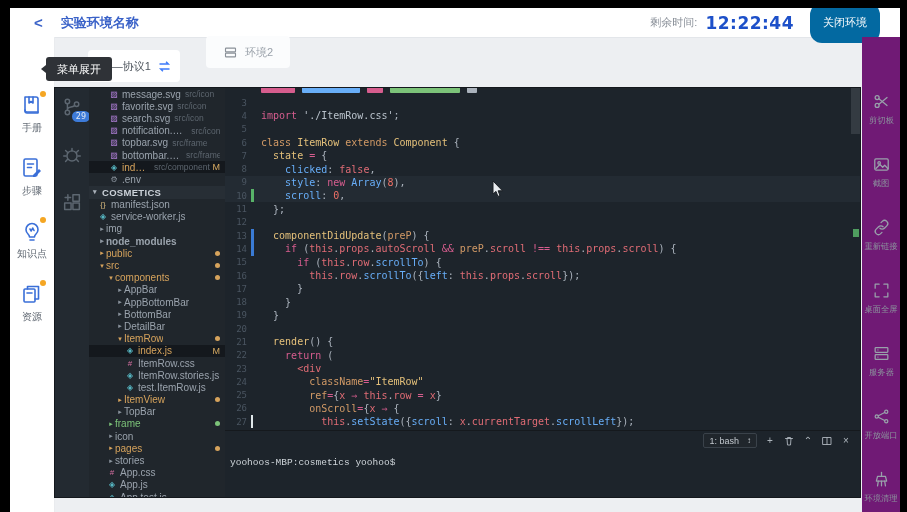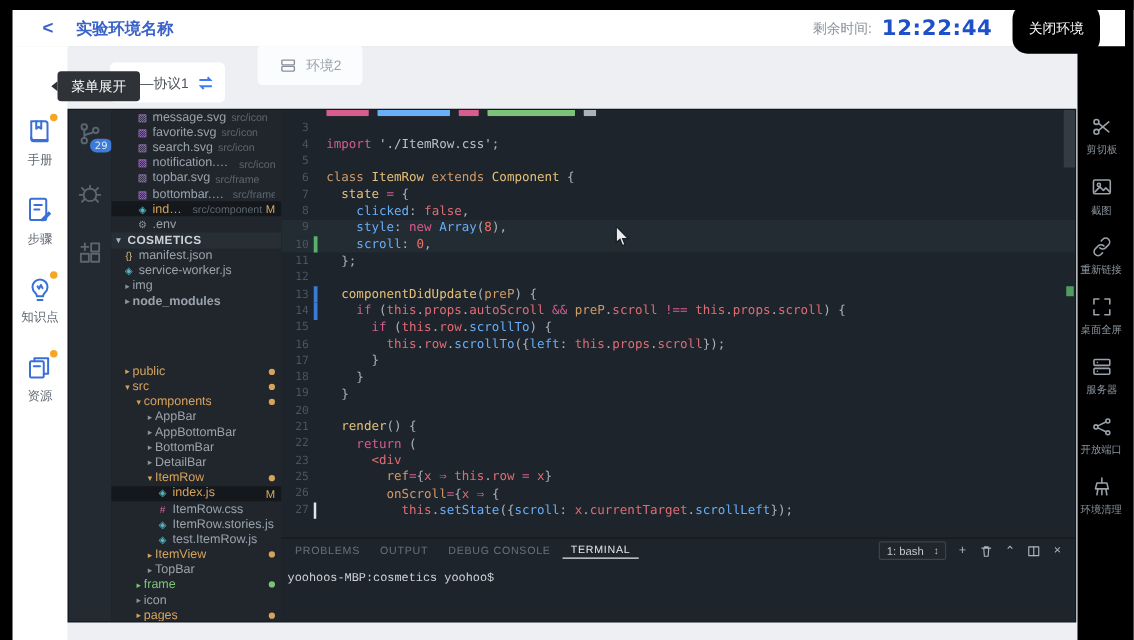--- a/index.html
+++ b/index.html
@@ -10,37 +10,37 @@
   #strip-top{left:0;top:0;width:907px;height:8px;background:#000;z-index:50}
   #strip-left{left:0;top:0;width:10px;height:512px;background:#000;z-index:50}
   #strip-right{right:0;top:0;width:7px;height:512px;background:#000;z-index:50}
   
   #top-bar{left:10px;top:8px;width:890px;height:29px;background:#fff;border-bottom:1px solid #e3e6ea;display:flex;align-items:center}
   #back-button{color:#3a62c8;font-size:15px;font-weight:bold;margin-left:24px;cursor:pointer}
   #page-title{color:#3a62c8;font-size:13px;font-weight:bold;margin-left:18px}
   #top-right{position:absolute;right:20px;top:0;height:29px;display:flex;align-items:center;gap:8px}
   #time-label{color:#8a9099;font-size:11px}
   #time-value{color:#1d50c9;font-size:17px;font-weight:bold;font-family:"DejaVu Sans",sans-serif;letter-spacing:.5px}
-  #close-env-button{background:#000000;color:#fff;font-size:11px;border:none;border-radius:12px;height:40px;padding:0 13px;margin-left:8px;cursor:pointer}
+  #close-env-button{background:#0369a1;color:#fff;font-size:11px;border:none;border-radius:12px;height:40px;padding:0 13px;margin-left:8px;cursor:pointer}
   
   #menu-expand-button{left:16px;top:54px;width:22px;height:22px;color:#3a6fd8;cursor:pointer}
   #protocol-tab{left:88px;top:50px;width:92px;height:32px;background:#fff;border-radius:4px;display:flex;align-items:center;justify-content:flex-end;gap:6px;padding-right:8px;box-sizing:border-box}
   #protocol-tab .t{font-size:11px;color:#4d545c}
   #swap-env-button{width:15px;height:15px;color:#3e7bfa;cursor:pointer}
   #env2-tab{left:206px;top:36px;width:84px;height:32px;background:#fbfcfd;border-radius:4px;display:flex;align-items:center;justify-content:center;gap:7px;color:#9aa1aa;font-size:11px;cursor:pointer}
   #env2-tab svg{width:15px;height:15px;color:#8a9098}
   #menu-tooltip{left:46px;top:57px;height:24px;background:#2f3237;color:#fff;font-size:11px;border-radius:3px;display:flex;align-items:center;padding:0 11px;z-index:20}
   #menu-tooltip:before{content:"";position:absolute;left:-5px;top:8px;border-top:4px solid transparent;border-bottom:4px solid transparent;border-right:5px solid #2f3237}
   
   #left-sidebar{left:10px;top:37px;width:45px;height:475px;background:#fff;border-right:1px solid #e9ebee;display:flex;flex-direction:column;align-items:center;padding-top:56px;box-sizing:border-box;gap:21px}
   .lnav{display:flex;flex-direction:column;align-items:center;gap:4px;cursor:pointer}
   .lnav .ic{position:relative;width:24px;height:24px;color:#3a6fd8}
   .lnav .ic .bdg{position:absolute;right:-2px;top:-2px;width:6px;height:6px;border-radius:50%;background:#f5a623}
   .lnav .lb{font-size:10px;color:#606872}
-  #right-sidebar{left:862px;top:37px;width:38px;height:475px;background:#000000;display:flex;flex-direction:column;align-items:center;padding-top:55px;box-sizing:border-box;gap:13px}
+  #right-sidebar{left:862px;top:37px;width:38px;height:475px;background:#701a75;display:flex;flex-direction:column;align-items:center;padding-top:55px;box-sizing:border-box;gap:28px}
   .rnav{display:flex;flex-direction:column;align-items:center;gap:3px;cursor:pointer}
   .rnav .ic{width:19px;height:19px;color:#99a1ab}
   .rnav .lb{font-size:9px;color:#8b939d;white-space:nowrap;transform:scale(.92)}
   
   #vscode{left:55px;top:88px;width:805px;height:409px;background:#1d242b;overflow:hidden;box-shadow:0 0 0 1px #14181d}
   #activity-bar{position:absolute;left:0;top:0;width:34px;height:409px;background:#232a31;display:flex;flex-direction:column;align-items:center;padding-top:8px;box-sizing:border-box;gap:26px}
   .act{position:relative;width:22px;height:22px;color:#5d6771;cursor:pointer}
   .act .nbdg{position:absolute;right:-7px;bottom:-4px;background:#3d7bd9;color:#dfe8f4;font-size:8px;border-radius:7px;padding:1px 4px;font-family:"DejaVu Sans",sans-serif}
   #file-explorer{position:absolute;left:34px;top:0;width:136px;height:409px;background:#20262c;overflow:hidden;font-size:10px;color:#9aa3ad}
   .trow{height:12.2px;display:flex;align-items:center;white-space:nowrap;cursor:pointer;padding-right:5px}
@@ -338,21 +338,21 @@
       <div class="trow" style="padding-left: 9px;">
         <span class="arr">▸</span>
         <span class="nm">img</span>
         <span class="sp"></span>
       </div>
       <div class="trow" style="padding-left: 9px; font-weight: bold;">
         <span class="arr">▸</span>
         <span class="nm">node_modules</span>
         <span class="sp"></span>
       </div>
-      <div class="trow c-orange" style="padding-left: 9px; margin-top: 44px;">
+      <div class="trow c-orange" style="padding-left: 9px;">
         <span class="arr">▸</span>
         <span class="nm">public</span>
         <span class="sp"></span>
         <span class="dot" style="background: rgb(214, 163, 92);"></span>
       </div>
       <div class="trow c-orange" style="padding-left: 9px;">
         <span class="arr">▾</span>
         <span class="nm">src</span>
         <span class="sp"></span>
         <span class="dot" style="background: rgb(214, 163, 92);"></span>
@@ -482,34 +482,29 @@
         <div class="cl"><span class="gmark gm-modified"></span><span class="ln">14</span><span class="ct"><span class="tok-w">    </span><span class="tok-k">if </span><span class="tok-w">(</span><span class="tok-r">this</span><span class="tok-w">.</span><span class="tok-r">props</span><span class="tok-w">.</span><span class="tok-r">autoScroll</span><span class="tok-k"> &amp;&amp; </span><span class="tok-o">preP</span><span class="tok-w">.</span><span class="tok-r">scroll</span><span class="tok-k"> !== </span><span class="tok-r">this</span><span class="tok-w">.</span><span class="tok-r">props</span><span class="tok-w">.</span><span class="tok-r">scroll</span><span class="tok-w">) {</span></span></div>
         <div class="cl"><span class="ln">15</span><span class="ct"><span class="tok-w">      </span><span class="tok-k">if </span><span class="tok-w">(</span><span class="tok-r">this</span><span class="tok-w">.</span><span class="tok-r">row</span><span class="tok-w">.</span><span class="tok-b">scrollTo</span><span class="tok-w">) {</span></span></div>
         <div class="cl"><span class="ln">16</span><span class="ct"><span class="tok-w">        </span><span class="tok-r">this</span><span class="tok-w">.</span><span class="tok-r">row</span><span class="tok-w">.</span><span class="tok-b">scrollTo</span><span class="tok-w">({</span><span class="tok-b">left</span><span class="tok-w">: </span><span class="tok-r">this</span><span class="tok-w">.</span><span class="tok-r">props</span><span class="tok-w">.</span><span class="tok-r">scroll</span><span class="tok-w">});</span></span></div>
         <div class="cl"><span class="ln">17</span><span class="ct"><span class="tok-w">      }</span></span></div>
         <div class="cl"><span class="ln">18</span><span class="ct"><span class="tok-w">    }</span></span></div>
         <div class="cl"><span class="ln">19</span><span class="ct"><span class="tok-w">  }</span></span></div>
         <div class="cl"><span class="ln">20</span><span class="ct"></span></div>
         <div class="cl"><span class="ln">21</span><span class="ct"><span class="tok-w">  </span><span class="tok-y">render</span><span class="tok-w">() {</span></span></div>
         <div class="cl"><span class="ln">22</span><span class="ct"><span class="tok-w">    </span><span class="tok-k">return </span><span class="tok-w">(</span></span></div>
         <div class="cl"><span class="ln">23</span><span class="ct"><span class="tok-w">      </span><span class="tok-r">&lt;div</span></span></div>
+        <div class="cl"><span class="ln">24</span><span class="ct"><span class="tok-w">        </span><span class="tok-o">className</span><span class="tok-k">=</span><span class="tok-y">"ItemRow"</span></span></div>
         <div class="cl"><span class="ln">25</span><span class="ct"><span class="tok-w">        </span><span class="tok-o">ref</span><span class="tok-k">=</span><span class="tok-w">{</span><span class="tok-r">x</span><span class="tok-k"> ⇒ </span><span class="tok-r">this</span><span class="tok-w">.</span><span class="tok-r">row</span><span class="tok-k"> = </span><span class="tok-r">x</span><span class="tok-w">}</span></span></div>
         <div class="cl"><span class="ln">26</span><span class="ct"><span class="tok-w">        </span><span class="tok-o">onScroll</span><span class="tok-k">=</span><span class="tok-w">{</span><span class="tok-r">x</span><span class="tok-k"> ⇒ </span><span class="tok-w">{</span></span></div>
         <div class="cl"><span class="gmark gm-cursor"></span><span class="ln">27</span><span class="ct"><span class="tok-w">          </span><span class="tok-r">this</span><span class="tok-w">.</span><span class="tok-b">setState</span><span class="tok-w">({</span><span class="tok-b">scroll</span><span class="tok-w">: </span><span class="tok-r">x</span><span class="tok-w">.</span><span class="tok-r">currentTarget</span><span class="tok-w">.</span><span class="tok-b">scrollLeft</span><span class="tok-w">});</span></span></div>
       </div>
     <div id="vscrollbar"></div>
     <div id="ruler-tick"></div>
   </div>
   <div id="terminal-panel">
-    <div id="panel-tabs">
-        <span class="ptab">PROBLEMS</span>
-        <span class="ptab">OUTPUT</span>
-        <span class="ptab">DEBUG CONSOLE</span>
-        <span class="ptab active">TERMINAL</span>
-      </div>
     <div id="panel-right">
       <div id="shell-selector">
         <span>1: bash</span>
           <span style="font-size:8px">↕</span>
       </div>
     <span class="pctl">+</span>
         <span class="pctl">
           <svg viewBox="0 0 24 24" fill="none" stroke="currentColor" stroke-width="1.8" stroke-linecap="round" stroke-linejoin="round">
             <path d="M5 7h14M9 7V5h6v2M8 7l1 13h6l1-13"></path>
           </svg>

